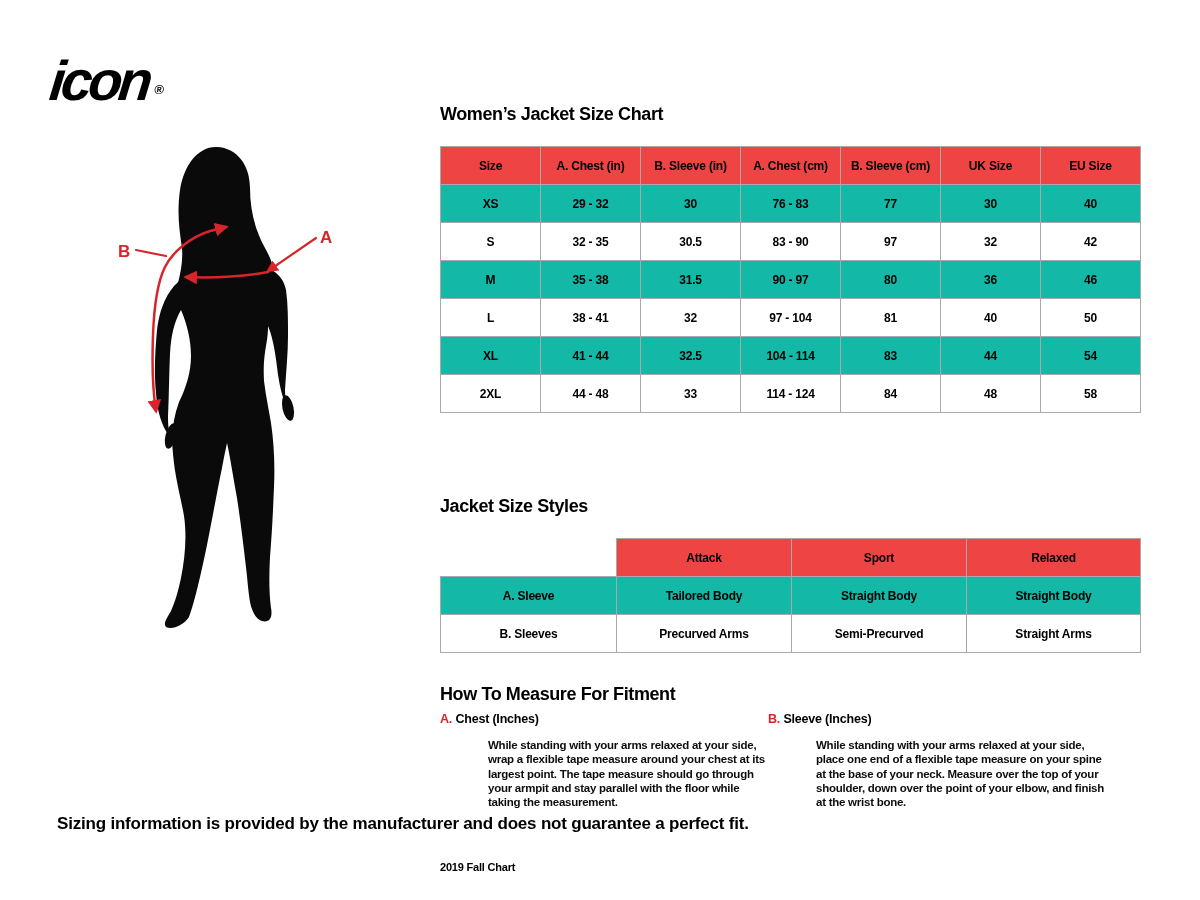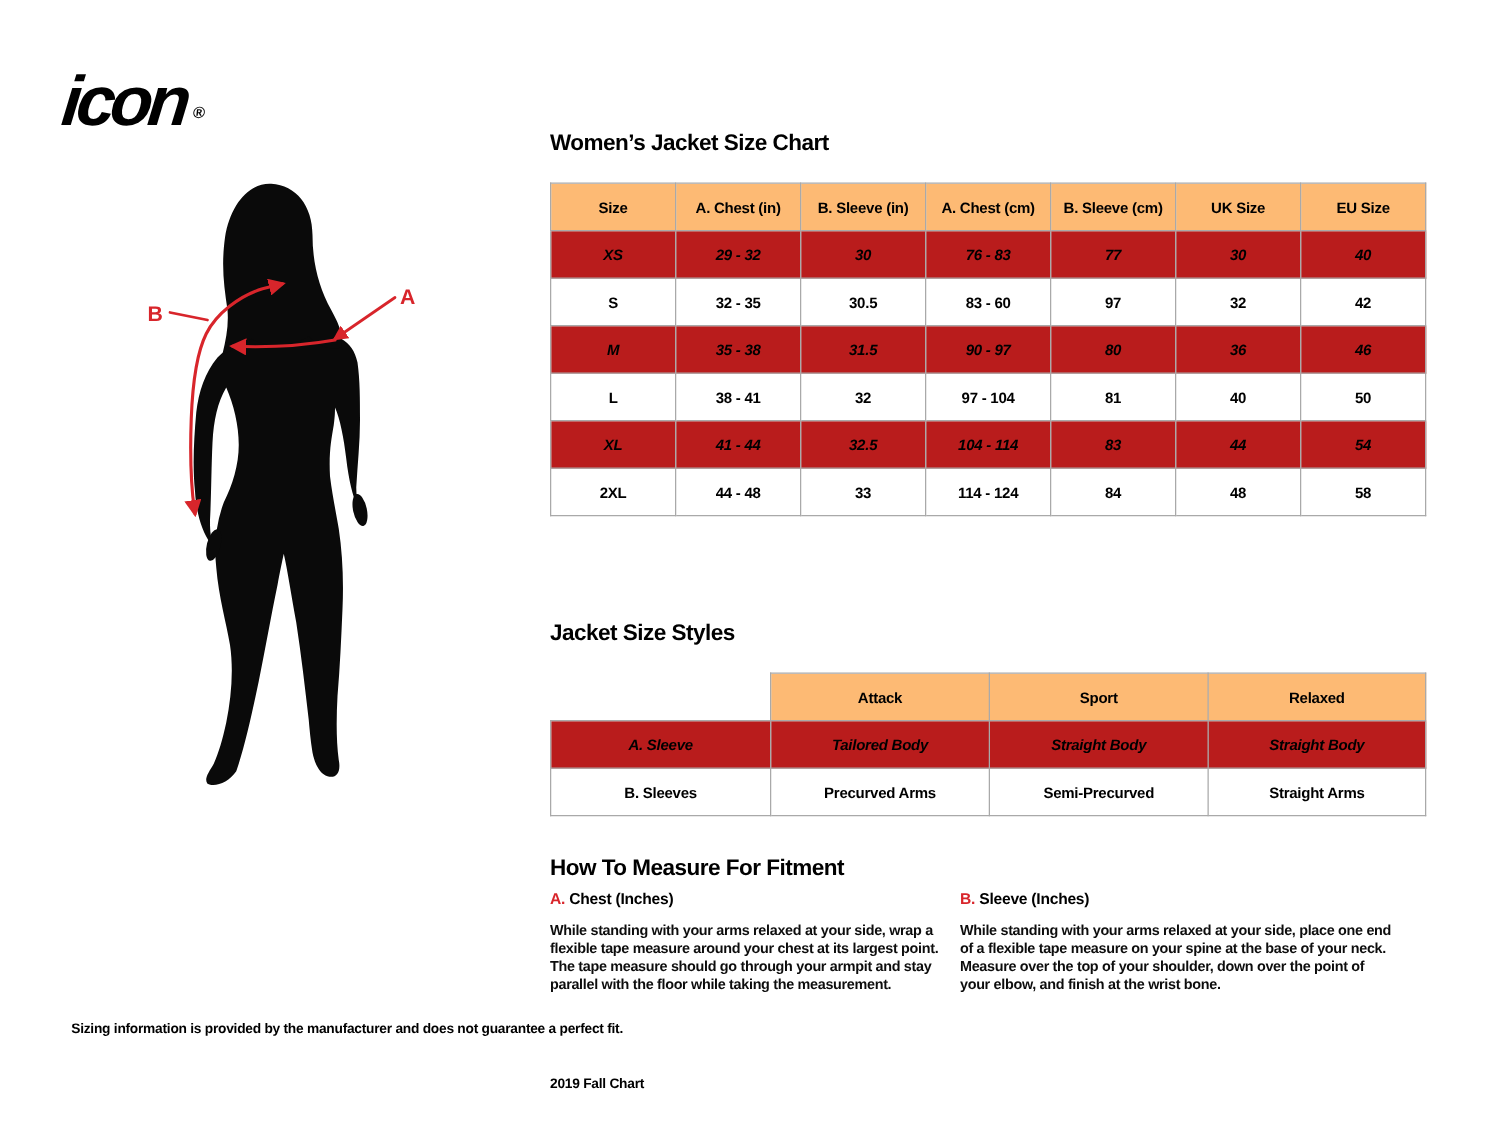--- a/index.html
+++ b/index.html
@@ -32,36 +32,36 @@
 
   table.tbl { position:absolute; left:440px; border-collapse:collapse; table-layout:fixed; width:700px; }
   #size-table { top:146px; }
   #styles-table { top:538px; }
   .tbl th, .tbl td {
     border:1px solid #a9a9a9; height:38px;
     text-align:center; vertical-align:middle;
     font-size:12px; font-weight:bold; letter-spacing:-0.2px;
     padding:0 2px; background:#fff;
   }
-  .tbl th { background:#fdba74; }
-  .tbl tr.row-gray td { background:#b91c1c;font-style:italic; }
+  .tbl th { background:#ef4444; }
+  .tbl tr.row-gray td { background:#14b8a6; }
   #styles-table th.blank { border:none; background:#fff; }
 
   
   .fitment-col { position:absolute; top:712px; }
   #fitment-a { left:440px; width:330px; }
   #fitment-b { left:768px; width:345px; }
   .fit-h { font-size:12.5px; font-weight:bold; letter-spacing:-0.2px; margin-bottom:12px; }
   .fit-h .red { color:#d8252b; }
-  .fit-p { font-size:11.5px; font-weight:bold; letter-spacing:-0.25px; line-height:14.3px; color:#0d0d0d; }
+  .fit-p { font-size:11.5px; font-weight:bold; letter-spacing:-0.25px; line-height:14.3px; color:#0d0d0d;margin-left:48px; }
 
   
   .disclaimer {
     position:absolute; left:57px; top:817px;
-    font-size:11px; font-weight:bold; letter-spacing:-0.2px; line-height:13.5px;
+    font-size:17px; font-weight:bold; letter-spacing:-0.2px; line-height:13.5px;
   }
   .chart-version {
     position:absolute; left:440px; top:861px; width:700px;
     font-size:11px; font-weight:bold; letter-spacing:-0.2px;
   }
 </style>
 </head>
 <body>
 
 <div class="page">
@@ -172,21 +172,21 @@
         <td>30</td>
         <td>76 - 83</td>
         <td>77</td>
         <td>30</td>
         <td>40</td>
       </tr>
       <tr>
         <td>S</td>
         <td>32 - 35</td>
         <td>30.5</td>
-        <td>83 - 60</td>
+        <td>83 - 90</td>
         <td>97</td>
         <td>32</td>
         <td>42</td>
       </tr>
       <tr class="row-gray">
         <td>M</td>
         <td>35 - 38</td>
         <td>31.5</td>
         <td>90 - 97</td>
         <td>80</td>

